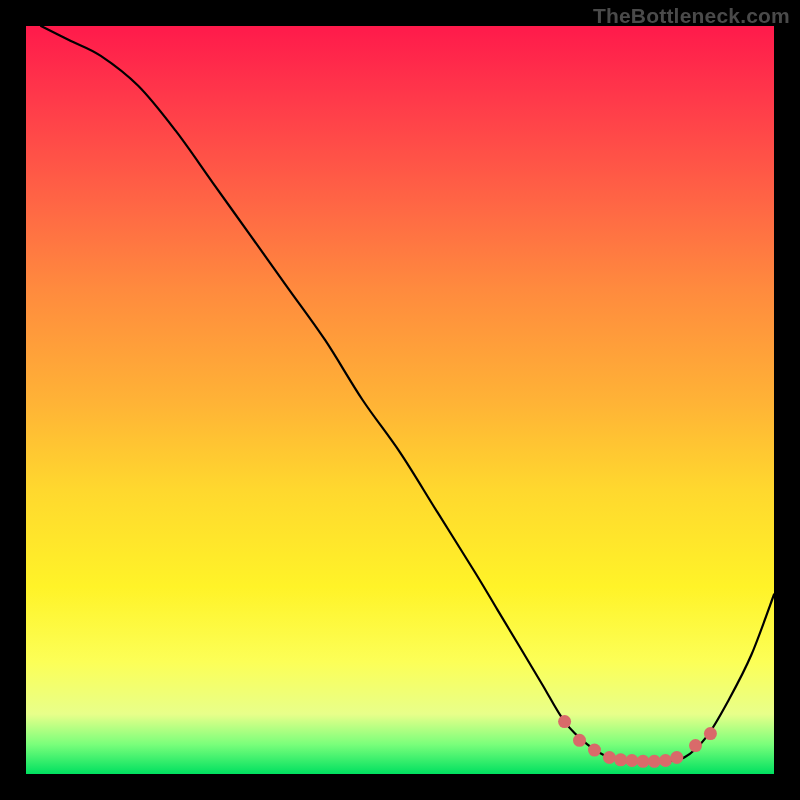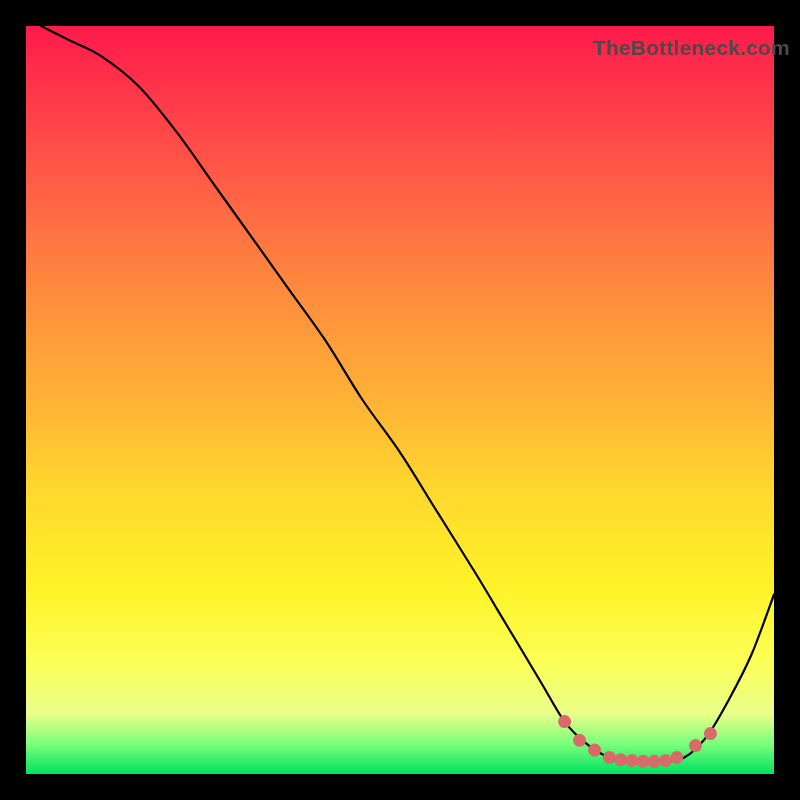--- a/index.html
+++ b/index.html
@@ -31,21 +31,20 @@
       #00e060 100%);
   }
   .watermark {
     position: absolute;
     top: 4px;
     right: 10px;
     color: #4a4a4a;
     font-size: 21px;
     font-weight: 600;
     letter-spacing: 0.2px;
-    margin-top: 32px;
   }
   svg.plot {
     position: absolute;
     left: 0;
     top: 0;
     width: 748px;
     height: 748px;
     overflow: visible;
   }
   .curve {

